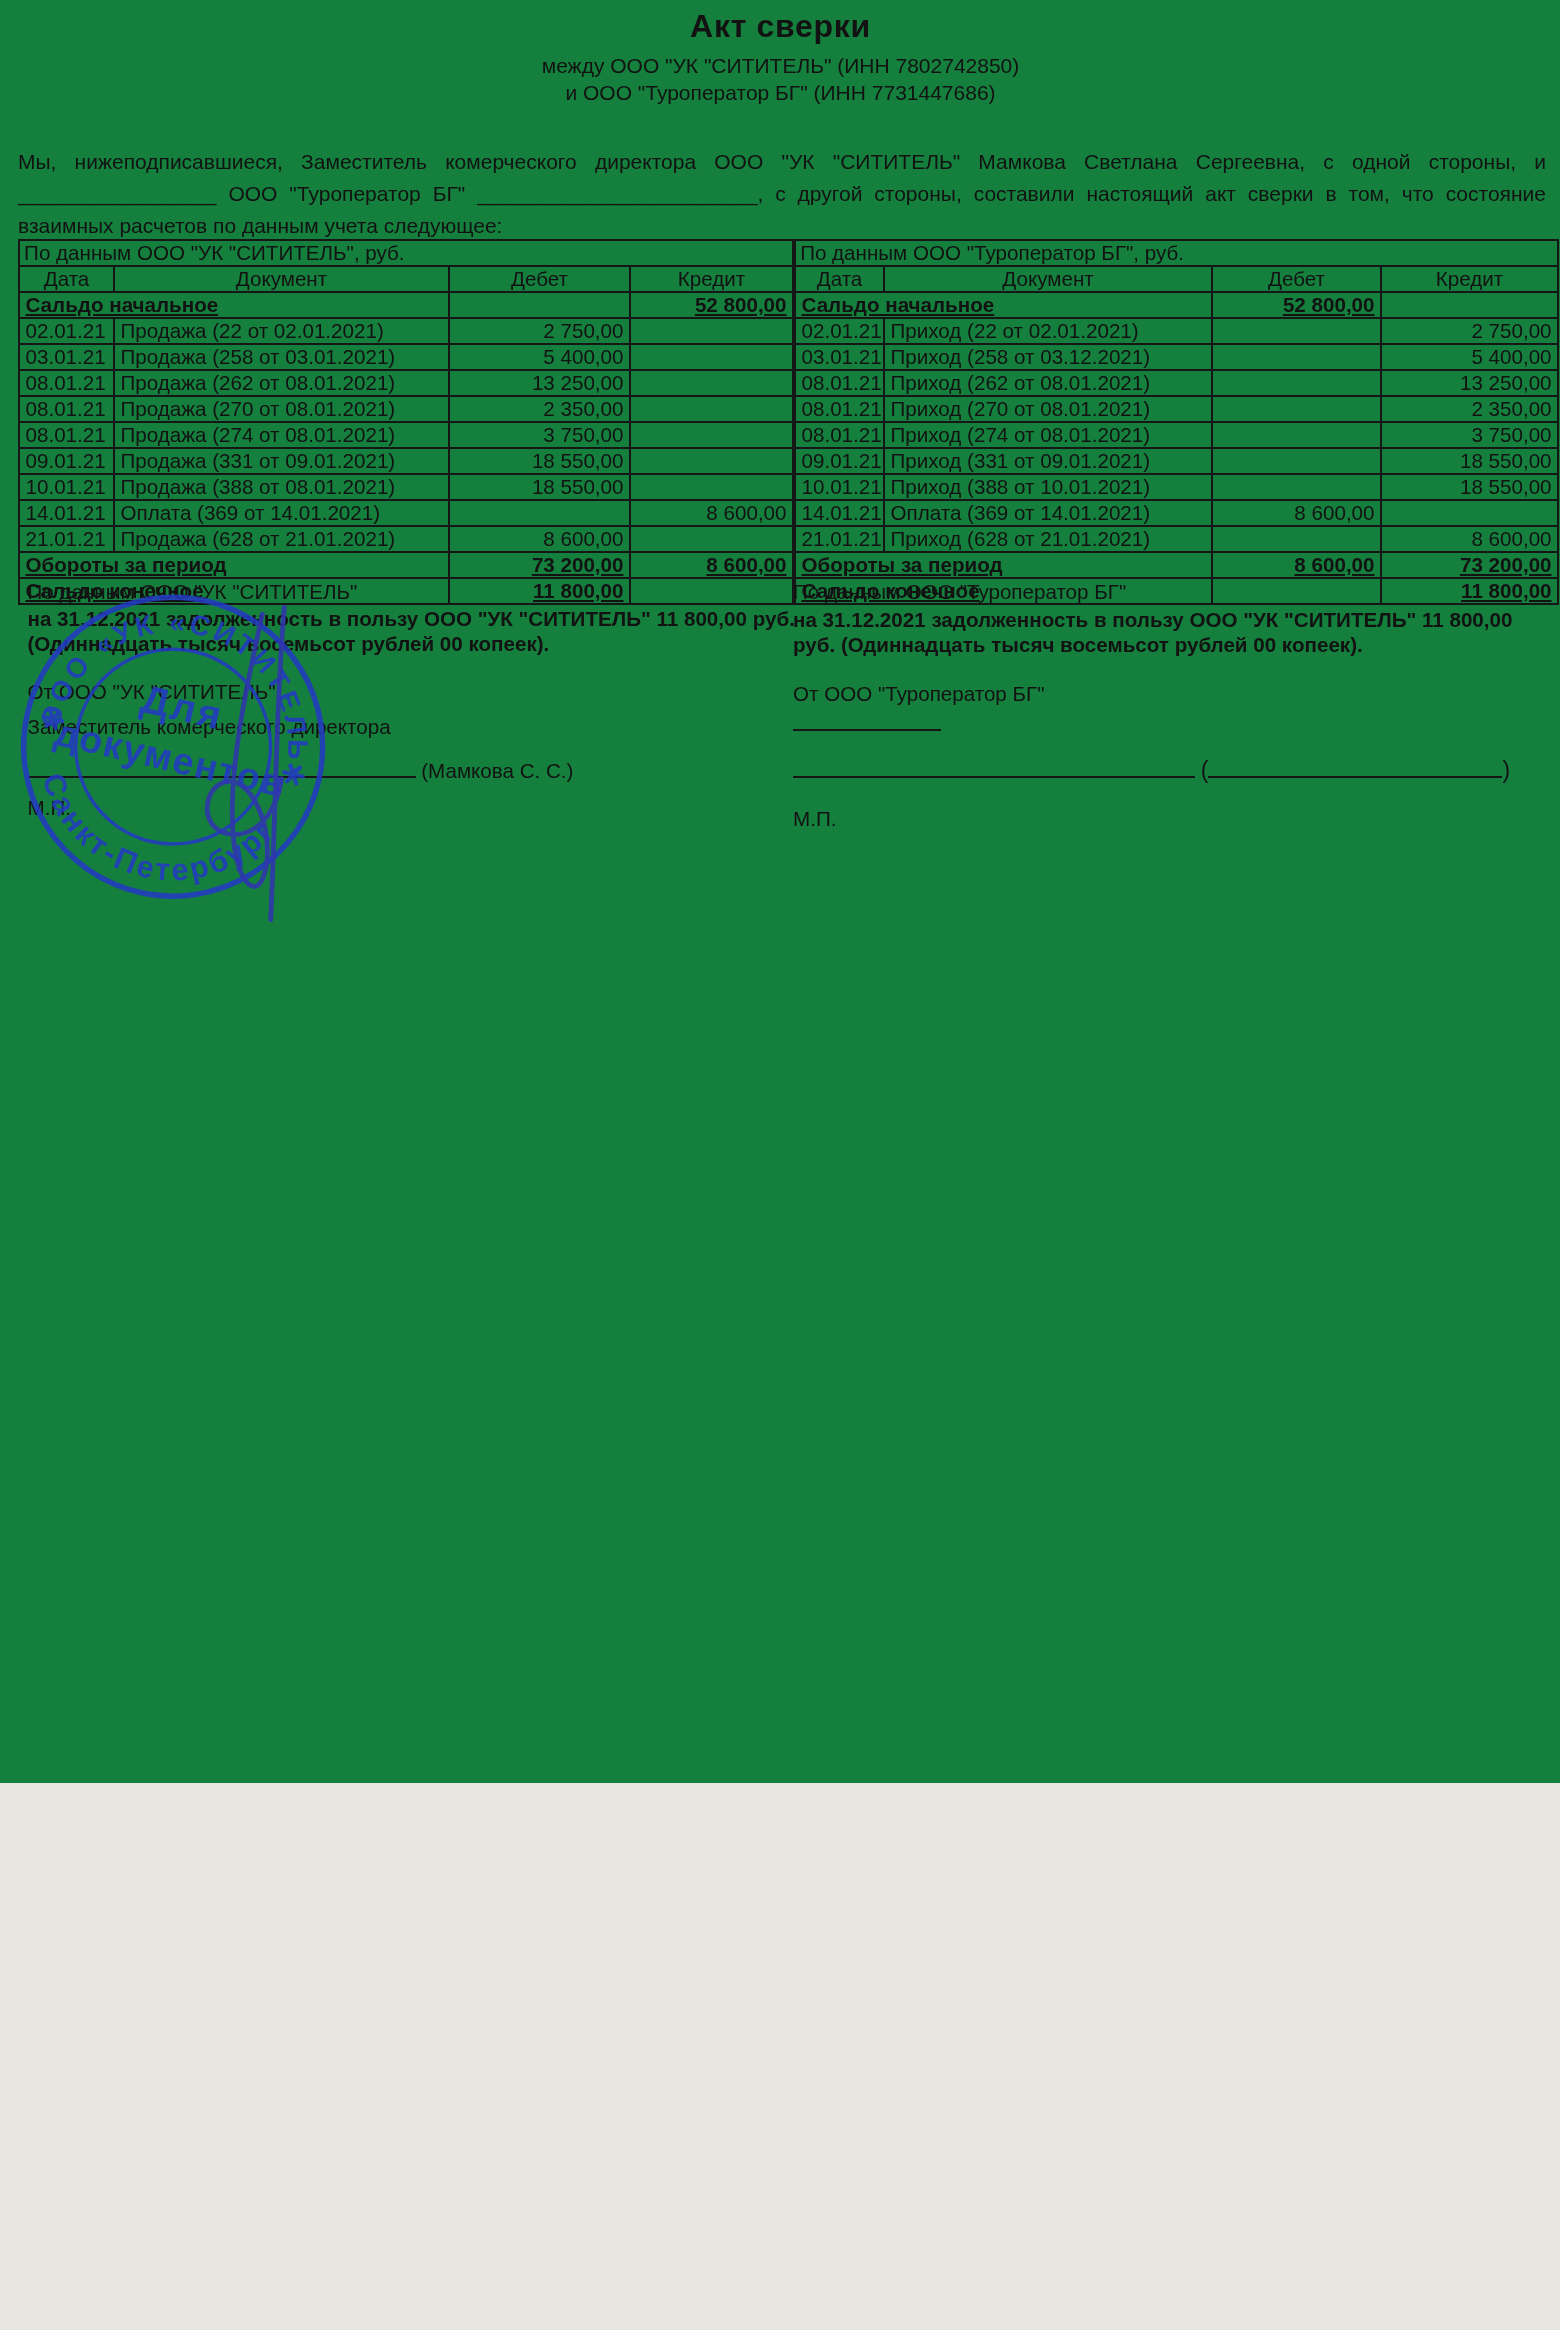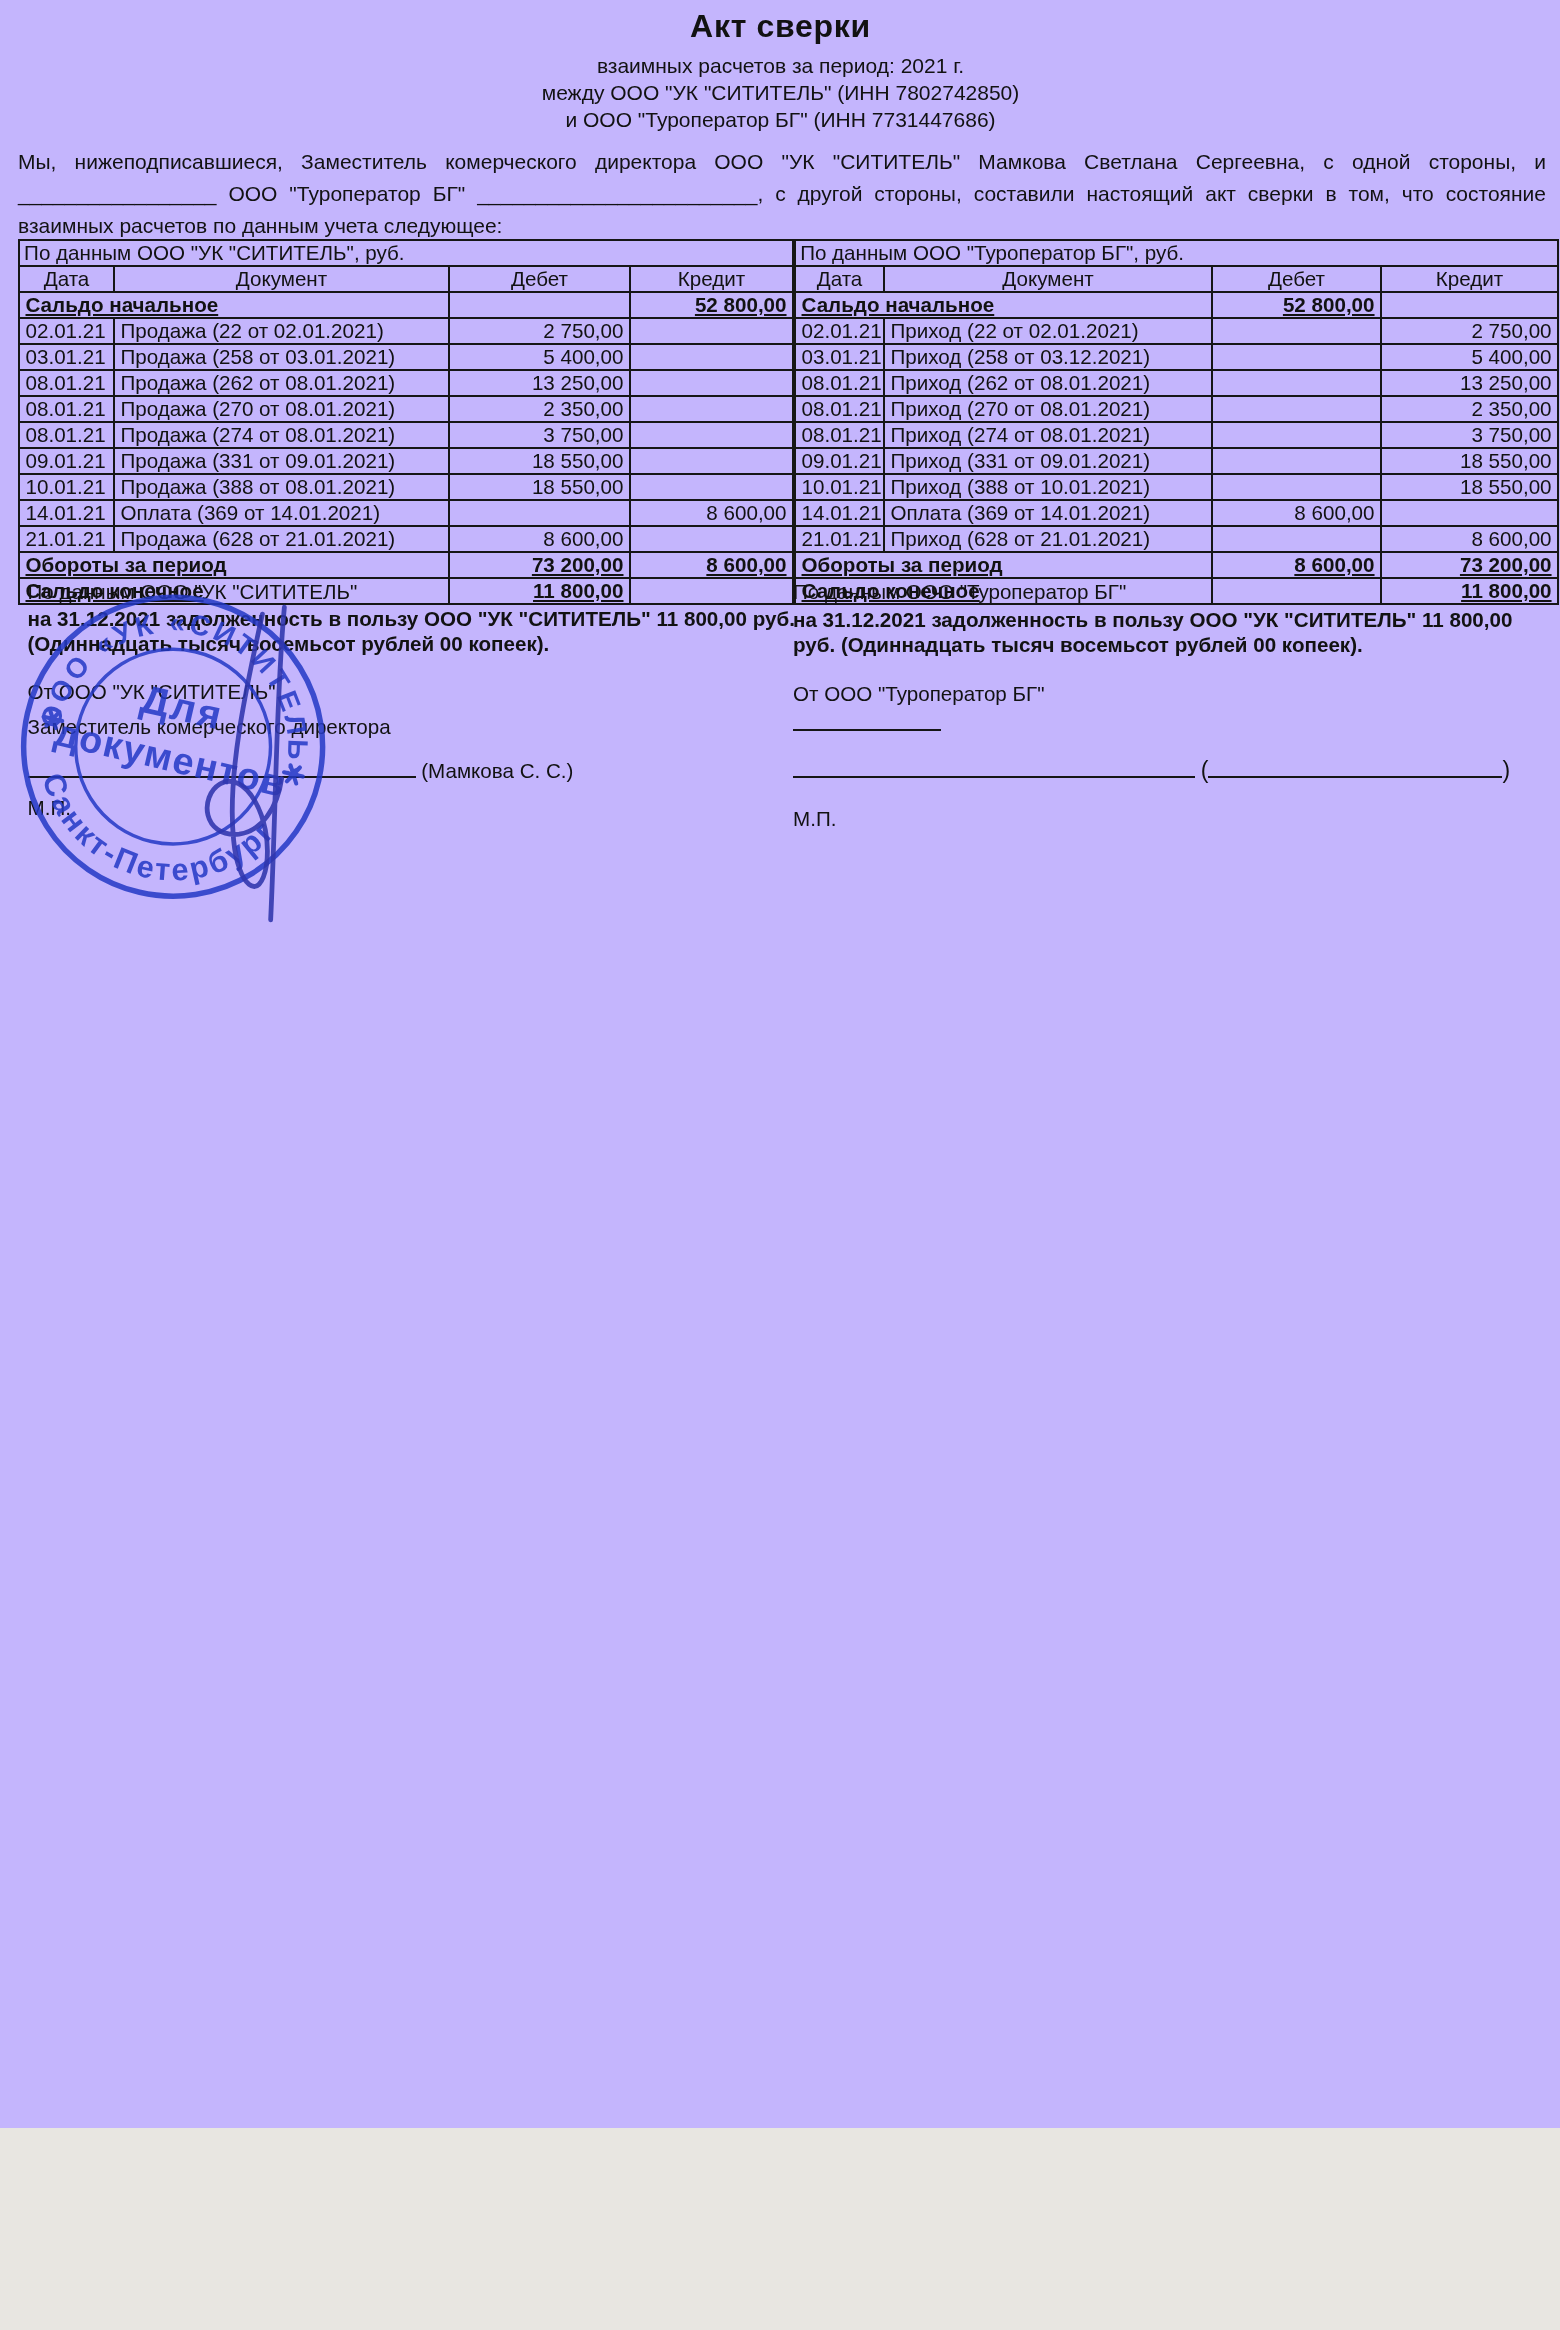--- a/index.html
+++ b/index.html
@@ -1,18 +1,18 @@
 <!DOCTYPE html>
 <html lang="ru" style="font-size:11px"><head>
 <meta charset="utf-8">
 <style>
   html,body{margin:0;padding:0;background:#e8e6e1;}
   .page{
-    position:relative;width:1561px;height:2128px;margin:0 auto;
-    background:#c4b5fd;overflow:hidden;
+    position:relative;width:1561px;height:1783px;margin:0 auto;
+    background:#15803d;overflow:hidden;
     font-family:"Liberation Sans",sans-serif;color:#121212;
   }
   
   .doc-header{position:absolute;top:8.2px;left:0;width:1561px;text-align:center;}
   .doc-title{font-size:32px;font-weight:bold;margin:0 0 6.9px 0;letter-spacing:0.7px;}
   .doc-sub{font-size:21px;line-height:27px;}
   
   .preamble{
     position:absolute;top:146px;left:18px;width:1528px;
     font-size:21px;line-height:32px;text-align:justify;
@@ -49,21 +49,20 @@
     box-shadow:0 2.7px 2.1px rgba(140,90,20,0.35);
   }
 </style>
 </head>
 <body>
 
 <div class="page">
 
   <div class="doc-header">
     <div class="doc-title">Акт сверки</div>
-    <div class="doc-sub">взаимных расчетов за период: 2021 г.</div>
     <div class="doc-sub">между ООО "УК "СИТИТЕЛЬ" (ИНН 7802742850)</div>
     <div class="doc-sub">и ООО "Туроператор БГ" (ИНН 7731447686)</div>
   </div>
 
   <div class="preamble">Мы, нижеподписавшиеся, Заместитель комерческого директора ООО "УК "СИТИТЕЛЬ" Мамкова Светлана Сергеевна, с одной стороны, и _________________ ООО "Туроператор БГ" ________________________, с другой стороны, составили настоящий акт сверки в том, что состояние взаимных расчетов по данным учета следующее:</div>
 
   <div class="tables">
 
     <table class="act left-act">
       <colgroup>

